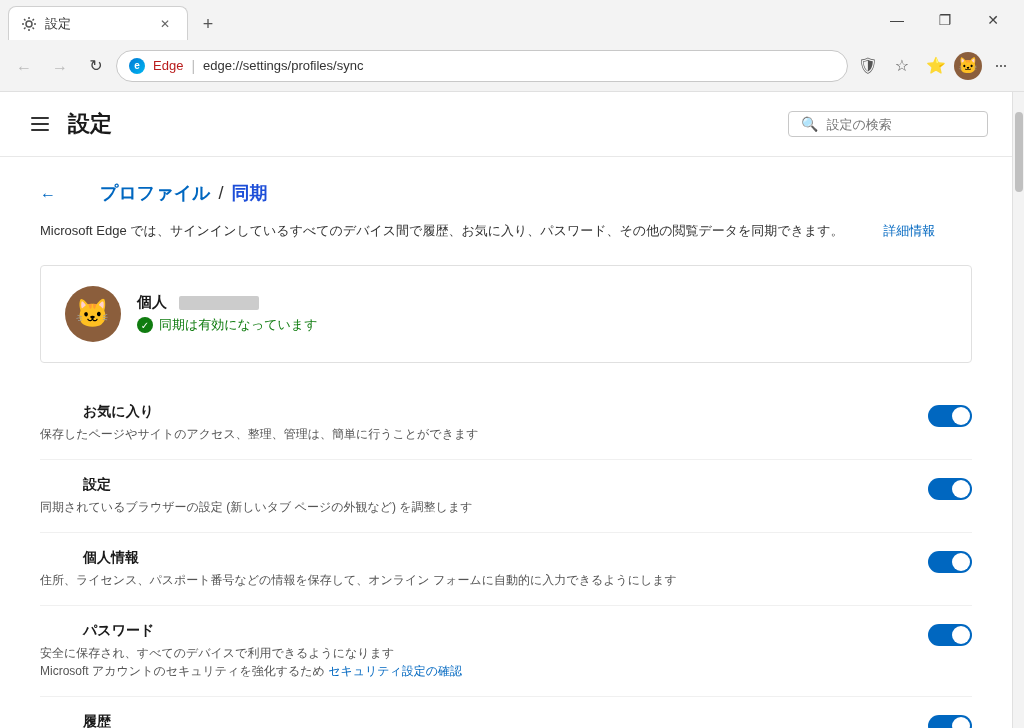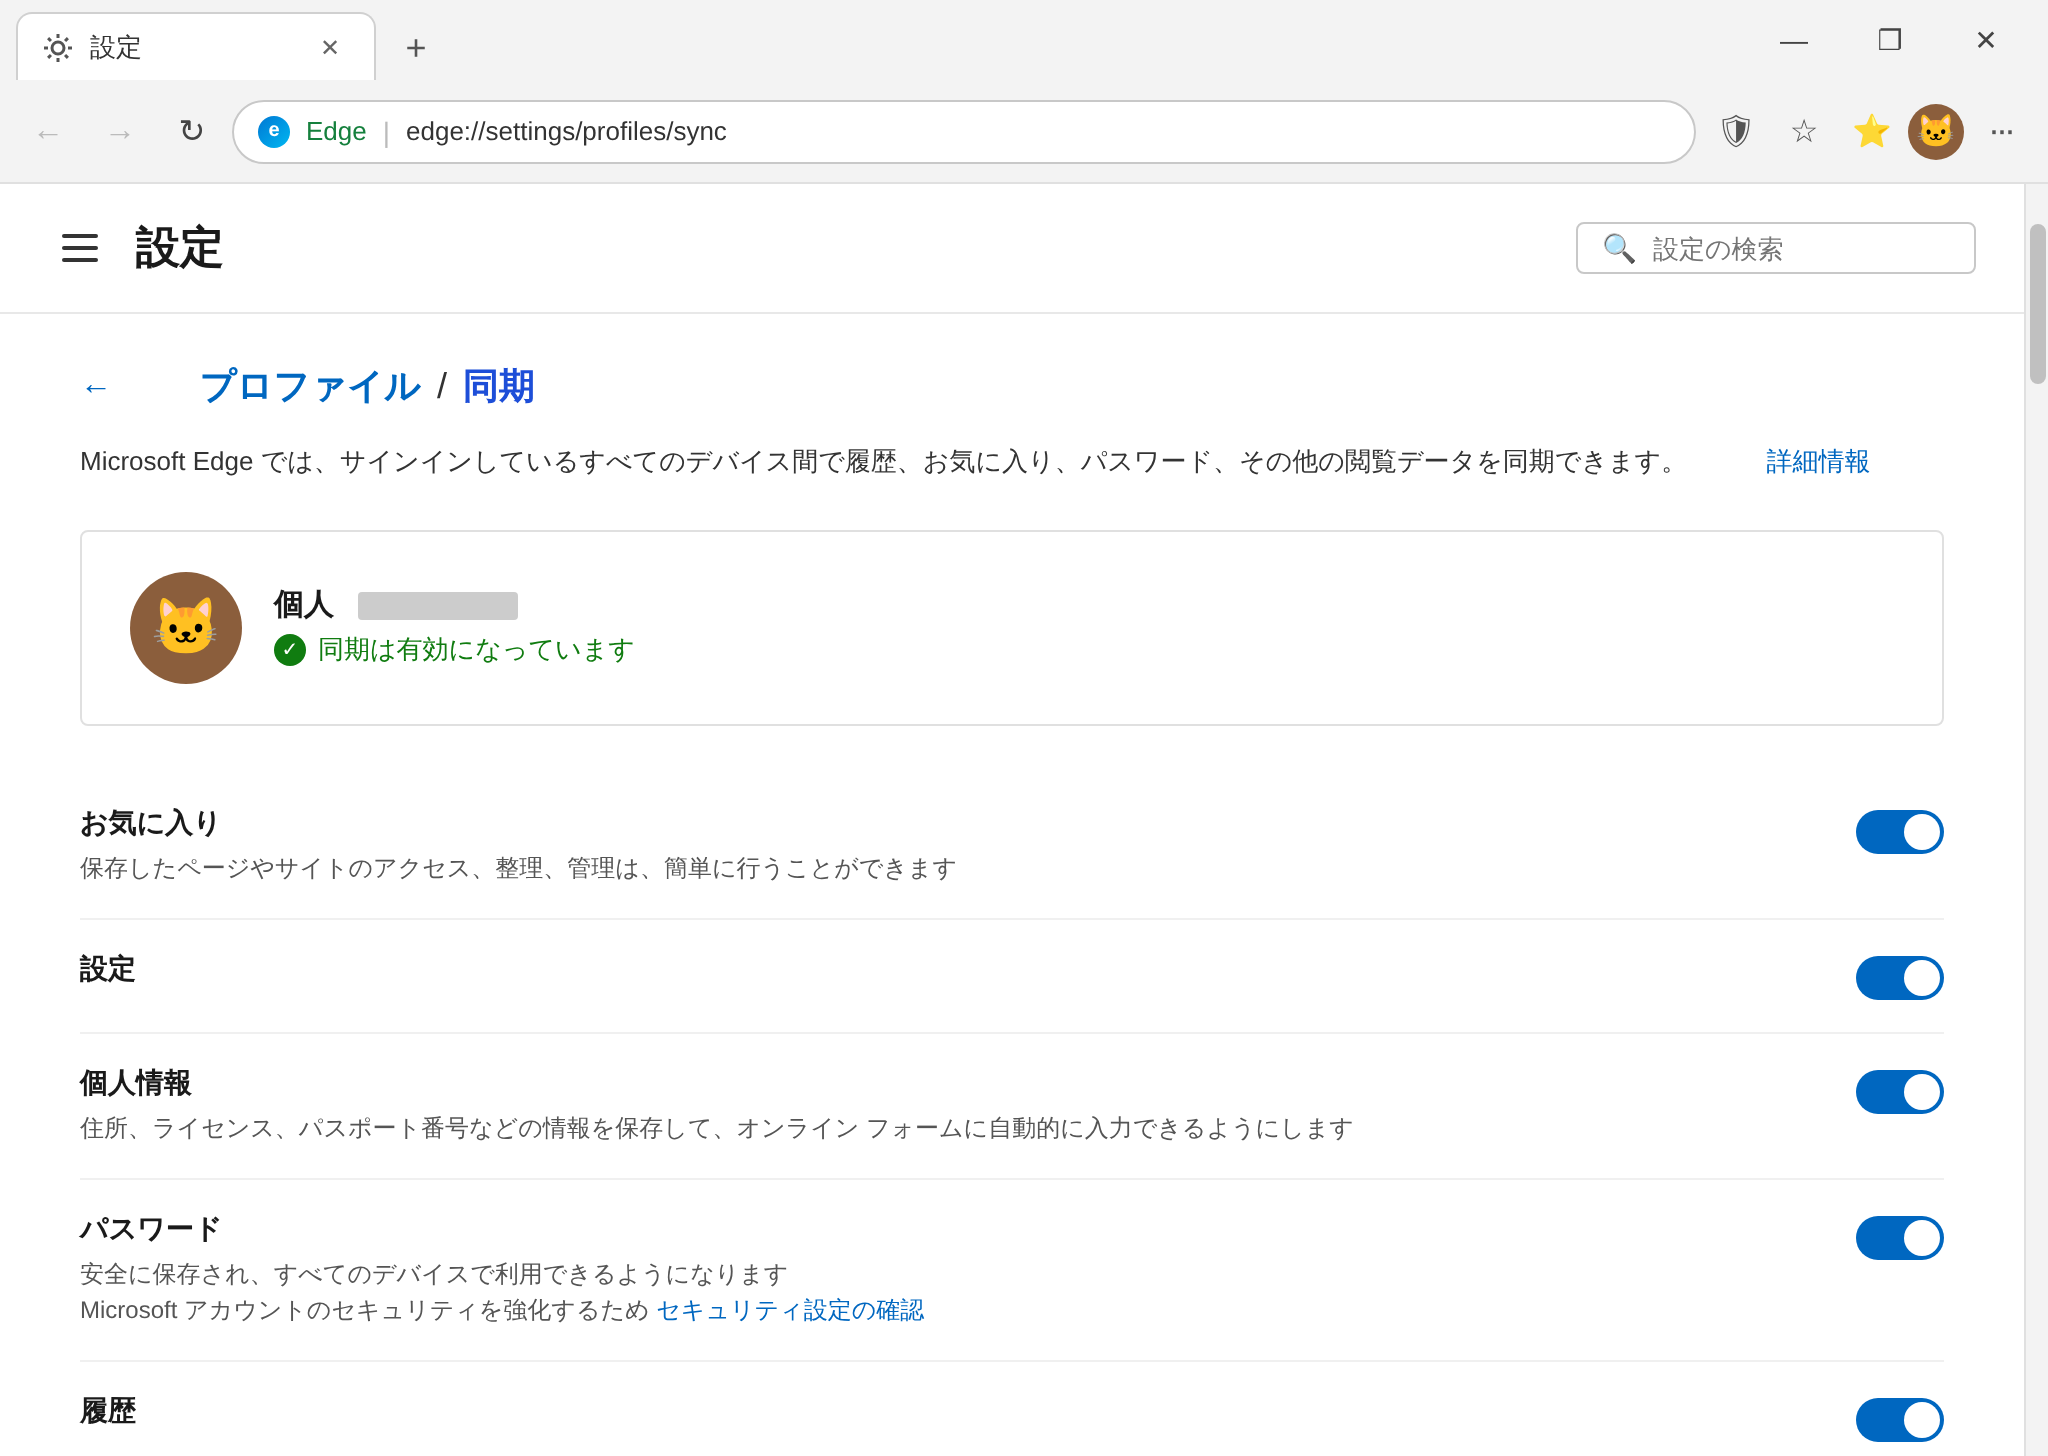--- a/index.html
+++ b/index.html
@@ -19,21 +19,21 @@
     .new-tab-btn { width: 32px; height: 32px; display: flex; align-items: center; justify-content: center; border-radius: 4px; color: #555; font-size: 18px; cursor: pointer; margin-left: 4px; }
     .title-bar-right { margin-left: auto; display: flex; align-items: center; gap: 2px; }
     .window-btn { width: 46px; height: 40px; display: flex; align-items: center; justify-content: center; cursor: pointer; color: #444; font-size: 14px; }
 
     
     .address-bar { display: flex; align-items: center; height: 52px; background: #f3f3f3; padding: 0 8px; gap: 4px; border-bottom: 1px solid #e0e0e0; }
     .nav-btn { width: 32px; height: 32px; display: flex; align-items: center; justify-content: center; border-radius: 4px; cursor: pointer; color: #444; font-size: 16px; }
     .nav-btn.disabled { color: #bbb; cursor: default; }
     .address-input { flex: 1; height: 32px; background: #fff; border: 1px solid #c8c8c8; border-radius: 16px; display: flex; align-items: center; padding: 0 12px; gap: 8px; }
     .address-edge-logo { width: 16px; height: 16px; border-radius: 50%; background: linear-gradient(135deg, #0078d4, #00b7f1); display: flex; align-items: center; justify-content: center; color: white; font-size: 10px; font-weight: bold; }
-    .address-brand { color: #15803d; font-size: 13px; font-weight: 500; }
+    .address-brand { color: #b91c1c; font-size: 13px; font-weight: 500; }
     .address-separator { color: #bbb; }
     .address-url { color: #333; font-size: 13px; flex: 1; }
     .address-actions { display: flex; align-items: center; gap: 2px; }
     .addr-action-btn { width: 32px; height: 32px; display: flex; align-items: center; justify-content: center; border-radius: 4px; cursor: pointer; color: #555; font-size: 16px; }
     .profile-avatar { width: 28px; height: 28px; border-radius: 50%; background: #8b5e3c; overflow: hidden; cursor: pointer; display: flex; align-items: center; justify-content: center; font-size: 16px; }
 
     
     .main-content { display: flex; flex: 1; background: #fff; overflow: hidden; }
     .scrollbar { width: 12px; background: #f3f3f3; border-left: 1px solid #e0e0e0; display: flex; flex-direction: column; align-items: center; }
     .scrollbar-thumb { width: 8px; background: #c0c0c0; border-radius: 4px; height: 80px; margin-top: 20px; }
@@ -65,21 +65,21 @@
     .profile-pic { width: 56px; height: 56px; border-radius: 50%; background: #8b5e3c; display: flex; align-items: center; justify-content: center; font-size: 28px; overflow: hidden; }
     .profile-info { }
     .profile-name { font-size: 15px; font-weight: 600; color: #1a1a1a; margin-bottom: 4px; }
     .profile-name-blurred { display: inline-block; background: #ccc; color: transparent; border-radius: 2px; }
     .sync-status { display: flex; align-items: center; gap: 6px; font-size: 13px; color: #107c10; }
     .sync-dot { width: 16px; height: 16px; border-radius: 50%; background: #107c10; display: flex; align-items: center; justify-content: center; color: white; font-size: 10px; }
 
     
     .sync-item { display: flex; align-items: flex-start; justify-content: space-between; padding: 16px 0; border-bottom: 1px solid #f0f0f0; }
     .sync-item-info { flex: 1; }
-    .sync-item-title { font-size: 14px; font-weight: 600; color: #1a1a1a; margin-bottom: 4px; }
+    .sync-item-title { font-size: 14px; font-weight: 600; color: #1a1a1a; margin-bottom: 4px; margin-left: 43px; }
     .sync-item-desc { font-size: 12px; color: #555; line-height: 1.5; }
     .sync-item-desc-link { color: #0067c0; text-decoration: none; }
     .sync-item-toggle { margin-left: 16px; margin-top: 2px; }
 
     
     .toggle { width: 44px; height: 22px; background: #0067c0; border-radius: 11px; position: relative; cursor: pointer; flex-shrink: 0; }
     .toggle-knob { width: 18px; height: 18px; background: #fff; border-radius: 50%; position: absolute; top: 2px; right: 2px; transition: right 0.2s; }
   </style>
 </head>
 <body>
@@ -190,20 +190,21 @@
             <div class="sync-item-toggle">
               <div class="toggle">
                 <div class="toggle-knob"></div>
               </div>
             </div>
           </div>
 
           <div class="sync-item">
             <div class="sync-item-info">
               <div class="sync-item-title">設定</div>
+              <div class="sync-item-desc">同期されているブラウザーの設定 (新しいタブ ページの外観など) を調整します</div>
             </div>
             <div class="sync-item-toggle">
               <div class="toggle">
                 <div class="toggle-knob"></div>
               </div>
             </div>
           </div>
 
           <div class="sync-item">
             <div class="sync-item-info">

